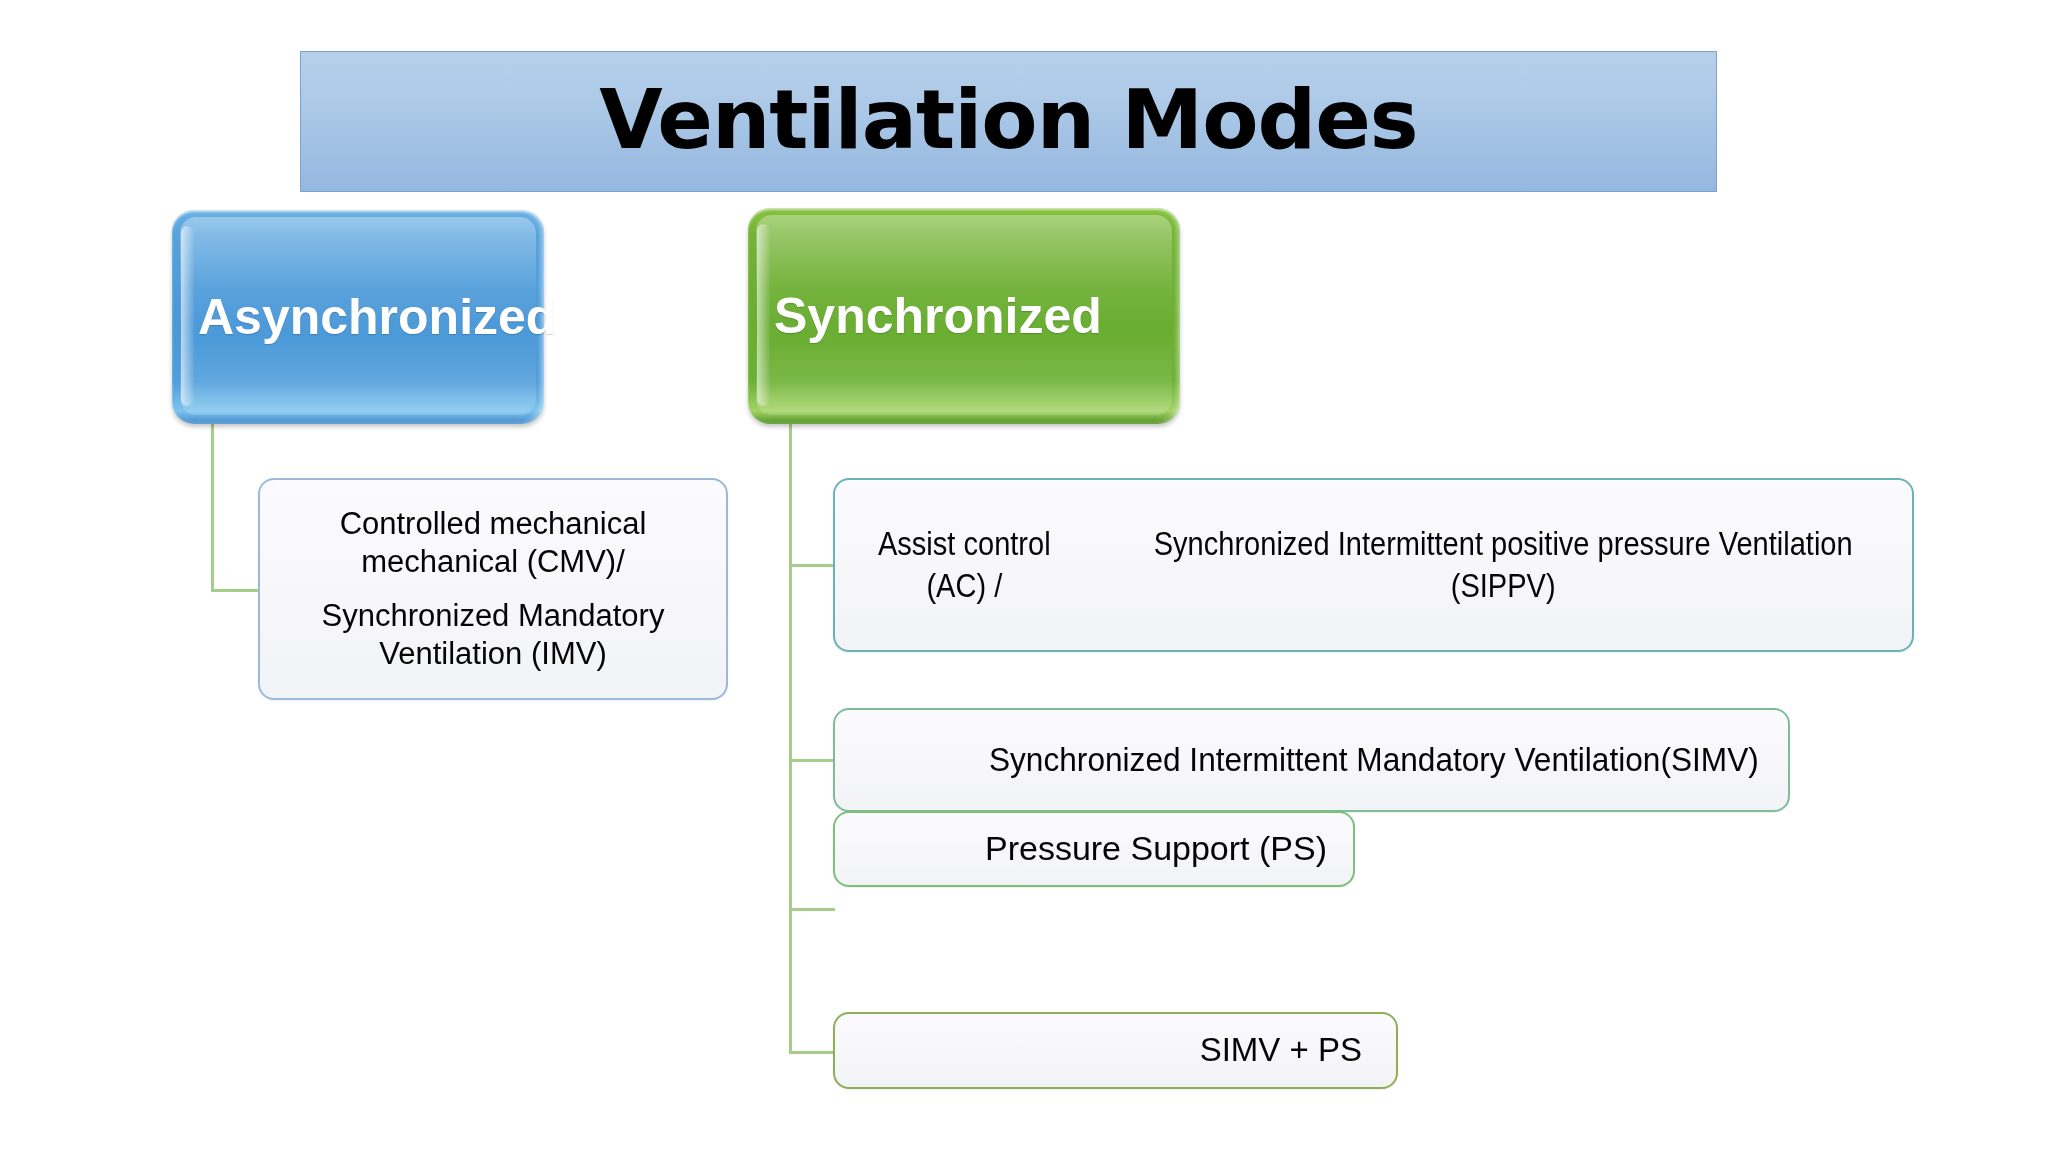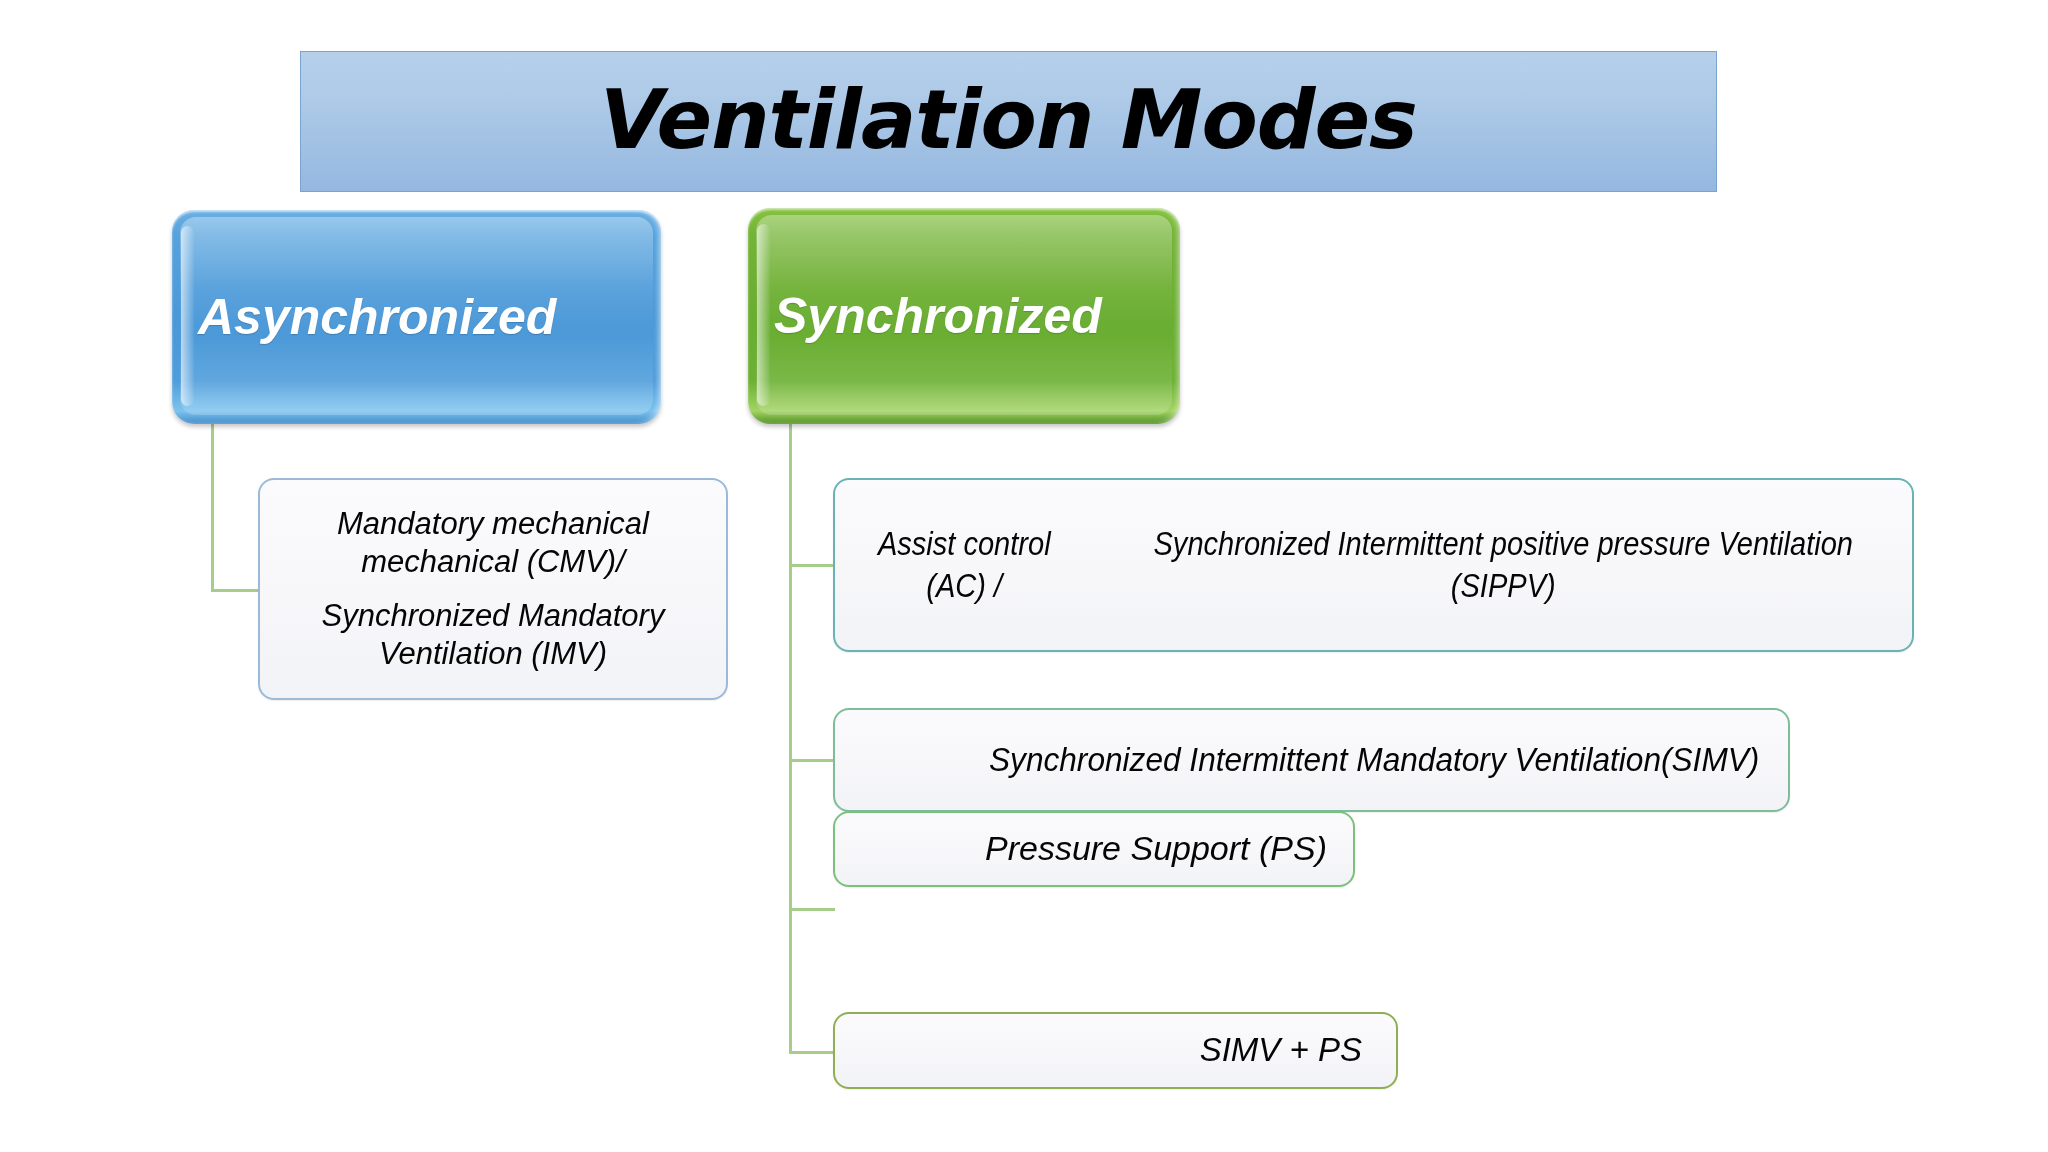--- a/index.html
+++ b/index.html
@@ -9,21 +9,20 @@
   }
   body {
     font-family: "Liberation Sans", sans-serif;
   }
   #canvas {
     position: relative;
     width: 2048px;
     height: 1152px;
     background: #ffffff;
     overflow: hidden;
-    font-style: italic;
   }
 
   
   .title-banner {
     position: absolute;
     left: 300px;
     top: 51px;
     width: 1417px;
     height: 141px;
     background: linear-gradient(to bottom,
@@ -87,21 +86,21 @@
     bottom: 18px;
     width: 13px;
     border-radius: 8px;
     pointer-events: none;
     z-index: 3;
   }
 
   .box-async {
     left: 172px;
     top: 210px;
-    width: 489px;
+    width: 372px;
     height: 214px;
     background: linear-gradient(to bottom,
                 #6ab0e3 0%,
                 #55a2dd 12%,
                 #4b98d8 52%,
                 #4f9ddb 80%,
                 #7cc3ee 94%,
                 #3f88c8 100%);
     box-shadow: inset 0 2px 2px rgba(255,255,255,0.55),
                 inset -3px 0 5px rgba(255,255,255,0.45),
@@ -266,21 +265,21 @@
 
   <div class="bevel-box box-async">
     <span class="bx-label">Asynchronized</span>
   </div>
 
   <div class="bevel-box box-sync">
     <span class="bx-label">Synchronized</span>
   </div>
 
   <div class="leaf-box box-cmv">
-    <div class="leaf-text">Mandatory mechanical</div>
+    <div class="leaf-text">Controlled mechanical</div>
     <div class="leaf-text">mechanical (CMV)/</div>
     <div class="line-gap"></div>
     <div class="leaf-text">Synchronized Mandatory</div>
     <div class="leaf-text">Ventilation (IMV)</div>
   </div>
 
   <div class="leaf-box box-sippv">
     <div class="leaf-text">Assist control (AC) /</div>
     <div class="sippv-gap"></div>
     <div class="leaf-text">Synchronized Intermittent positive pressure  Ventilation (SIPPV)</div>

